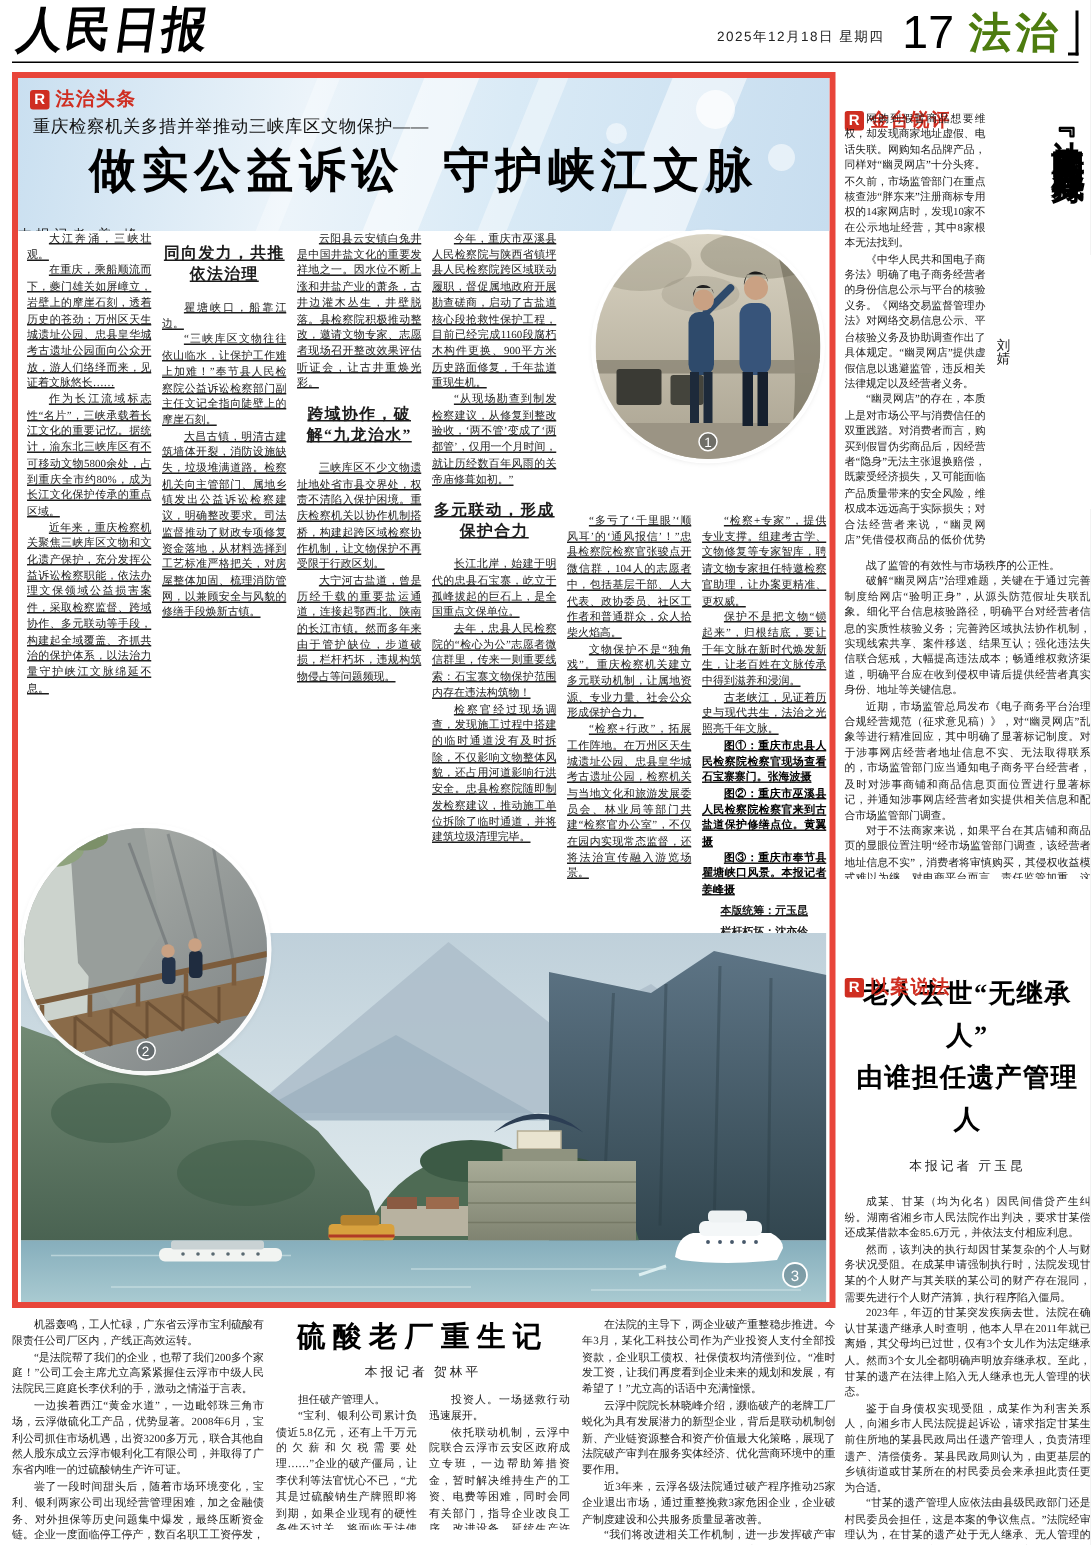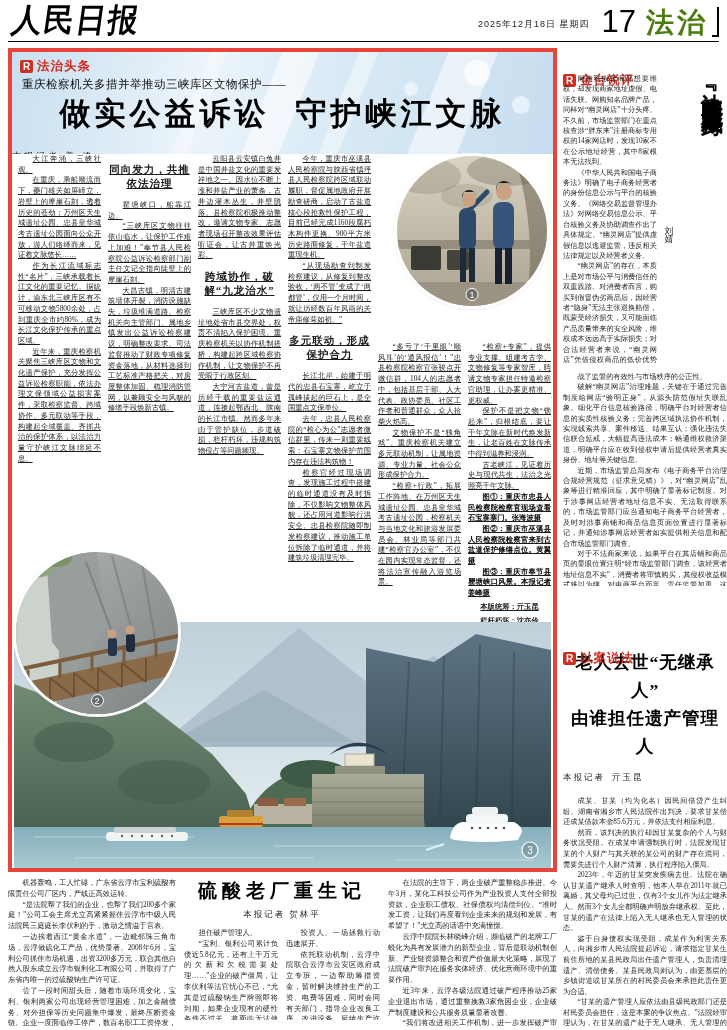--- a/index.html
+++ b/index.html
@@ -91,21 +91,21 @@
   .gt-author{position:absolute;left:99px;top:148px;writing-mode:vertical-rl;
              font-size:9px;letter-spacing:9px;color:#222;}
   .gt-title{position:absolute;right:0;top:6px;writing-mode:vertical-rl;height:288px;
             font-size:22px;font-weight:900;letter-spacing:2px;color:#000;}
   .gt-zoneB{margin-top:6px;height:214px;overflow:hidden;font-size:7.2px;line-height:10.4px;text-align:justify;}
 
   .case{position:relative;margin-top:12px;height:408px;}
   .case-badge{left:0;top:2px;}
   .case-title{text-align:center;font-size:17.5px;font-weight:900;line-height:1.6;
               letter-spacing:1px;margin-top:30px;color:#000;}
-  .case-byline{font-size:8.5px;margin:12px 0 12px;letter-spacing:2px;font-family:Liberation Mono, monospace;}
+  .case-byline{text-align:center;font-size:8.5px;margin:12px 0 12px;letter-spacing:2px;}
   .case-body{font-size:7.2px;line-height:10.6px;text-align:justify;height:250px;overflow:hidden;}
   .case .blk{text-indent:2em;}
 </style>
 </head>
 <body>
 
 <div id="page">
 
   <div class="masthead">人民日报</div>
   <div class="header-right">

